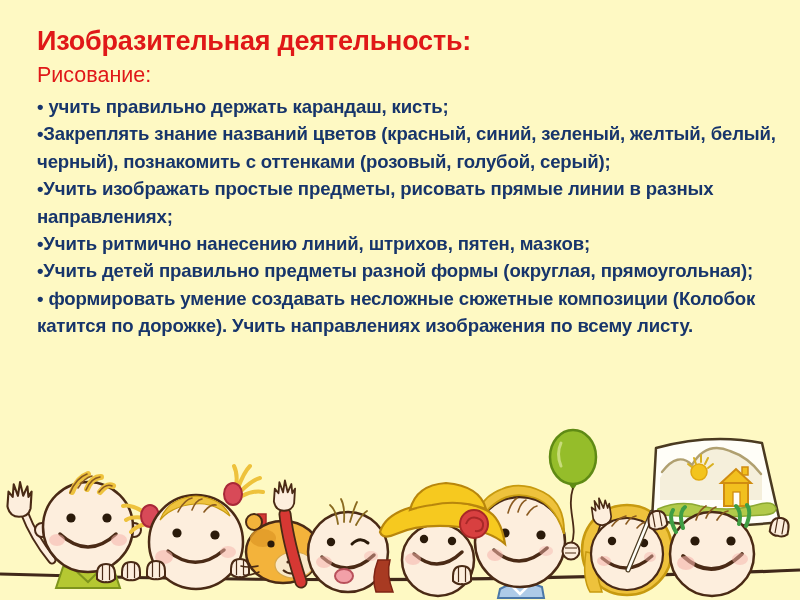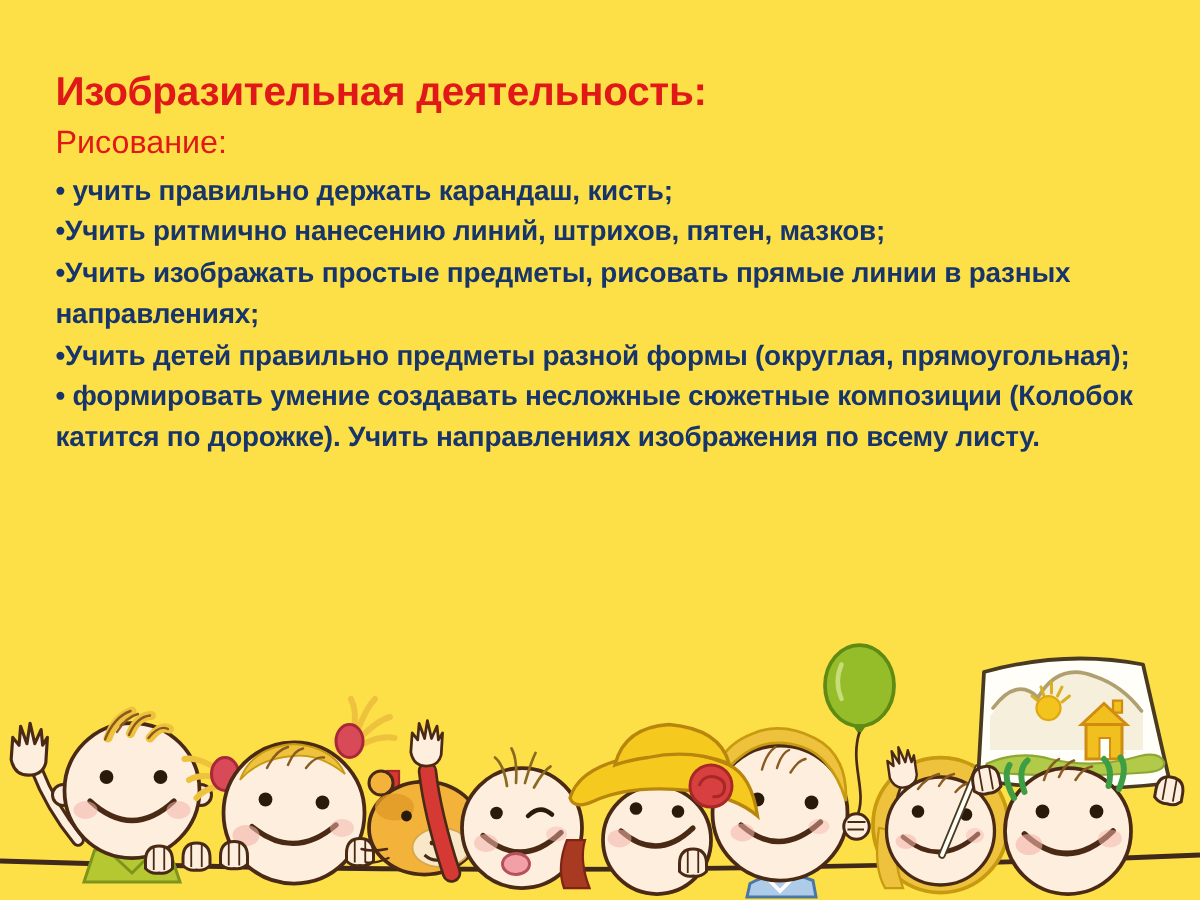--- a/index.html
+++ b/index.html
@@ -1,23 +1,23 @@
 <!DOCTYPE html>
 <html><head>
 <meta charset="utf-8">
 <style>
   html,body{margin:0;padding:0;background:#888;}
   .slide{
     position:relative;
     width:800px;height:600px;
-    background:#fde047;
+    background:#fef9c3;
     overflow:hidden;
     font-family:"Liberation Sans","DejaVu Sans",sans-serif;
     box-sizing:border-box;
-    padding:46px 30px 0 37px;
+    padding:26px 30px 0 37px;
   }
   .title{
     margin:0 0 7px 0;
     font-size:27px;line-height:1.12;
     font-weight:bold;color:#e01818;
     letter-spacing:-0.2px;
   }
   .subtitle{
     margin:0 0 5px 0;
     font-size:21.5px;line-height:1.15;
@@ -39,22 +39,23 @@
 </head>
 <body>
 
 <div class="slide">
 
   <h1 class="title">Изобразительная деятельность:</h1>
   <h2 class="subtitle">Рисование:</h2>
 
   <div class="bullets">
     <p>• учить правильно держать карандаш, кисть;</p>
+    <p>•Закреплять знание названий цветов (красный, синий, зеленый, желтый, белый, черный), познакомить с оттенками (розовый, голубой, серый);</p>
+    <p>•Учить изображать простые предметы, рисовать прямые линии в разных направлениях;</p>
     <p>•Учить ритмично нанесению линий, штрихов, пятен, мазков;</p>
-    <p>•Учить изображать простые предметы, рисовать прямые линии в разных направлениях;</p>
     <p>•Учить детей правильно предметы разной формы (округлая, прямоугольная);</p>
     <p>• формировать умение создавать несложные сюжетные композиции (Колобок катится по дорожке). Учить направлениях изображения по всему листу.</p>
   </div>
 
   <svg class="kids" viewBox="0 0 800 180" xmlns="http://www.w3.org/2000/svg">
     <defs>
       <g id="mitten">
         <path d="M-9,3 Q-9,-7 0,-7 Q9,-7 9,3 L9,8 Q5,12 0,11 Q-5,12 -9,8 Z" fill="#fdeedd" stroke="#4a2a15" stroke-width="2"></path>
         <path d="M-3.5,-6 V9 M3.5,-6 V9" stroke="#4a2a15" stroke-width="1.2" fill="none"></path>
       </g>

